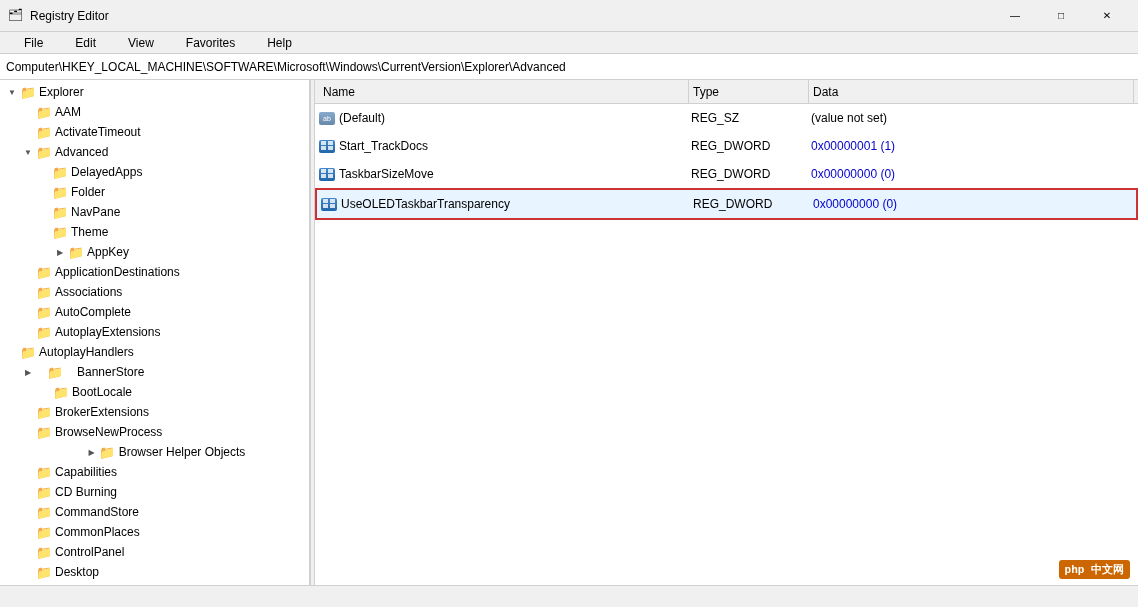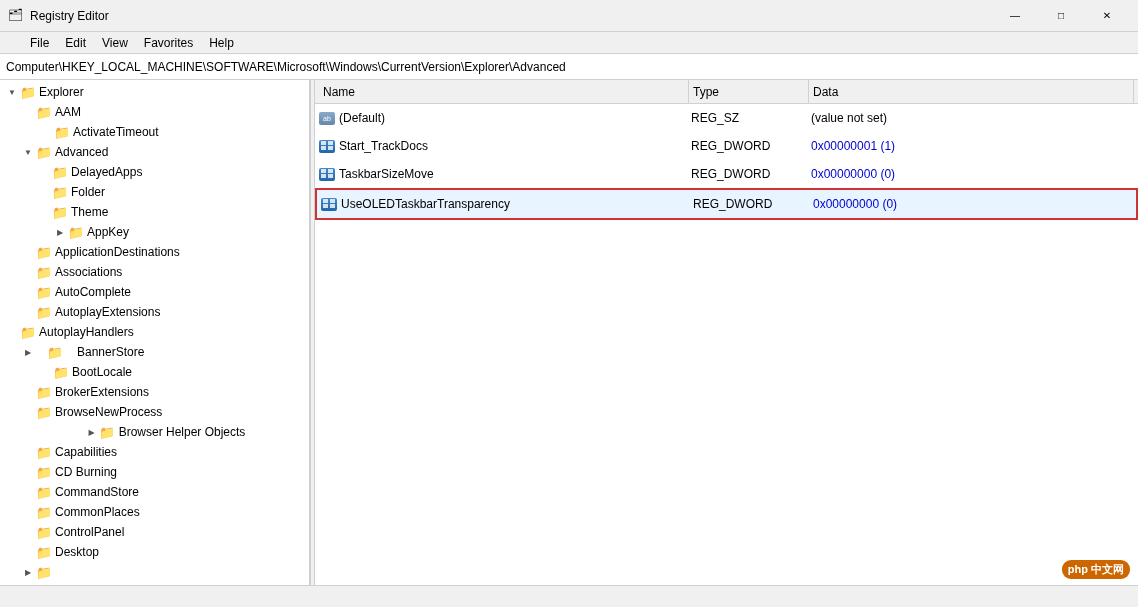--- a/index.html
+++ b/index.html
@@ -53,23 +53,24 @@
       color: #000;
       background: transparent;
       border: none;
     }
 
     
     .menu-bar {
       height: 22px;
       display: flex;
       align-items: center;
-      padding: 0 22px;
+      padding: 0 16px;
       background: #f0f0f0;
       border-bottom: 1px solid #d0d0d0;
+      gap: 16px;
     }
     .menu-item {
       padding: 2px 8px;
       cursor: pointer;
       font-size: 12px;
     }
 
     
     .address-bar {
       height: 26px;
@@ -222,21 +223,22 @@
     
     .php-watermark {
       position: absolute;
       bottom: 28px;
       right: 8px;
       background: #cc6600;
       color: #fff;
       font-size: 11px;
       font-weight: bold;
       padding: 2px 6px;
-      border-radius: 9px;
+      border-radius: 3px;
+      font-family: Liberation Mono, monospace;
     }
 
     
     .icon-dword {
       display: inline-block;
       width: 16px;
       height: 13px;
       background: linear-gradient(to bottom, #4488cc, #2266aa);
       border-radius: 2px;
       position: relative;
@@ -294,39 +296,44 @@
         <div class="tree-item" style="padding-left: 4px;">
           <span class="expander expanded"></span>
           <span class="folder-icon"></span>
           <span class="tree-label">Explorer</span>
         </div>
         <div class="tree-item" style="padding-left: 20px;">
           <span class="expander none"></span>
           <span class="folder-icon"></span>
           <span class="tree-label">AAM</span>
         </div>
-        <div class="tree-item" style="padding-left: 20px; margin-left: 18px;">
+        <div class="tree-item" style="padding-left: 20px;">
           <span class="expander none"></span>
           <span class="folder-icon"></span>
           <span class="tree-label">ActivateTimeout</span>
         </div>
         <div class="tree-item" style="padding-left: 20px;">
           <span class="expander expanded"></span>
           <span class="folder-icon"></span>
           <span class="tree-label">Advanced</span>
         </div>
         <div class="tree-item" style="padding-left: 36px;">
           <span class="expander none"></span>
           <span class="folder-icon"></span>
           <span class="tree-label">DelayedApps</span>
         </div>
         <div class="tree-item" style="padding-left: 36px;">
           <span class="expander none"></span>
           <span class="folder-icon"></span>
           <span class="tree-label">Folder</span>
+        </div>
+        <div class="tree-item" style="padding-left: 36px;">
+          <span class="expander none"></span>
+          <span class="folder-icon"></span>
+          <span class="tree-label">NavPane</span>
         </div>
         <div class="tree-item" style="padding-left: 36px;">
           <span class="expander none"></span>
           <span class="folder-icon"></span>
           <span class="tree-label">Theme</span>
         </div>
         <div class="tree-item" style="padding-left: 20px; margin-left: 32px;">
           <span class="expander collapsed"></span>
           <span class="folder-icon"></span>
           <span class="tree-label">AppKey</span>

